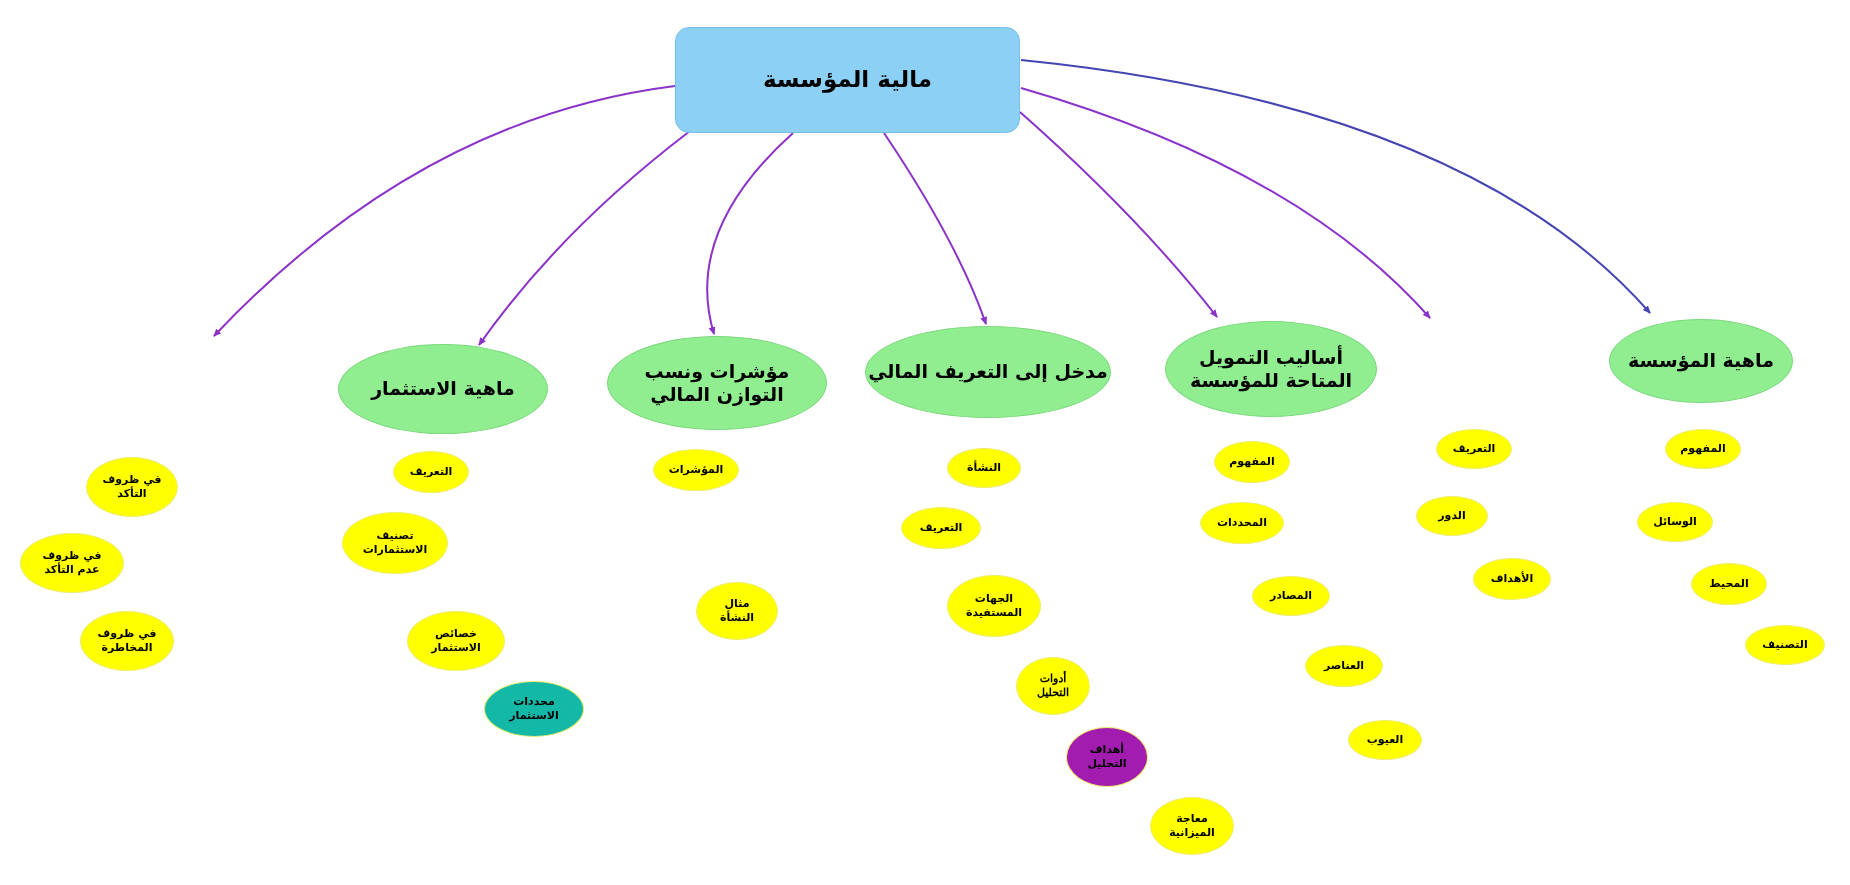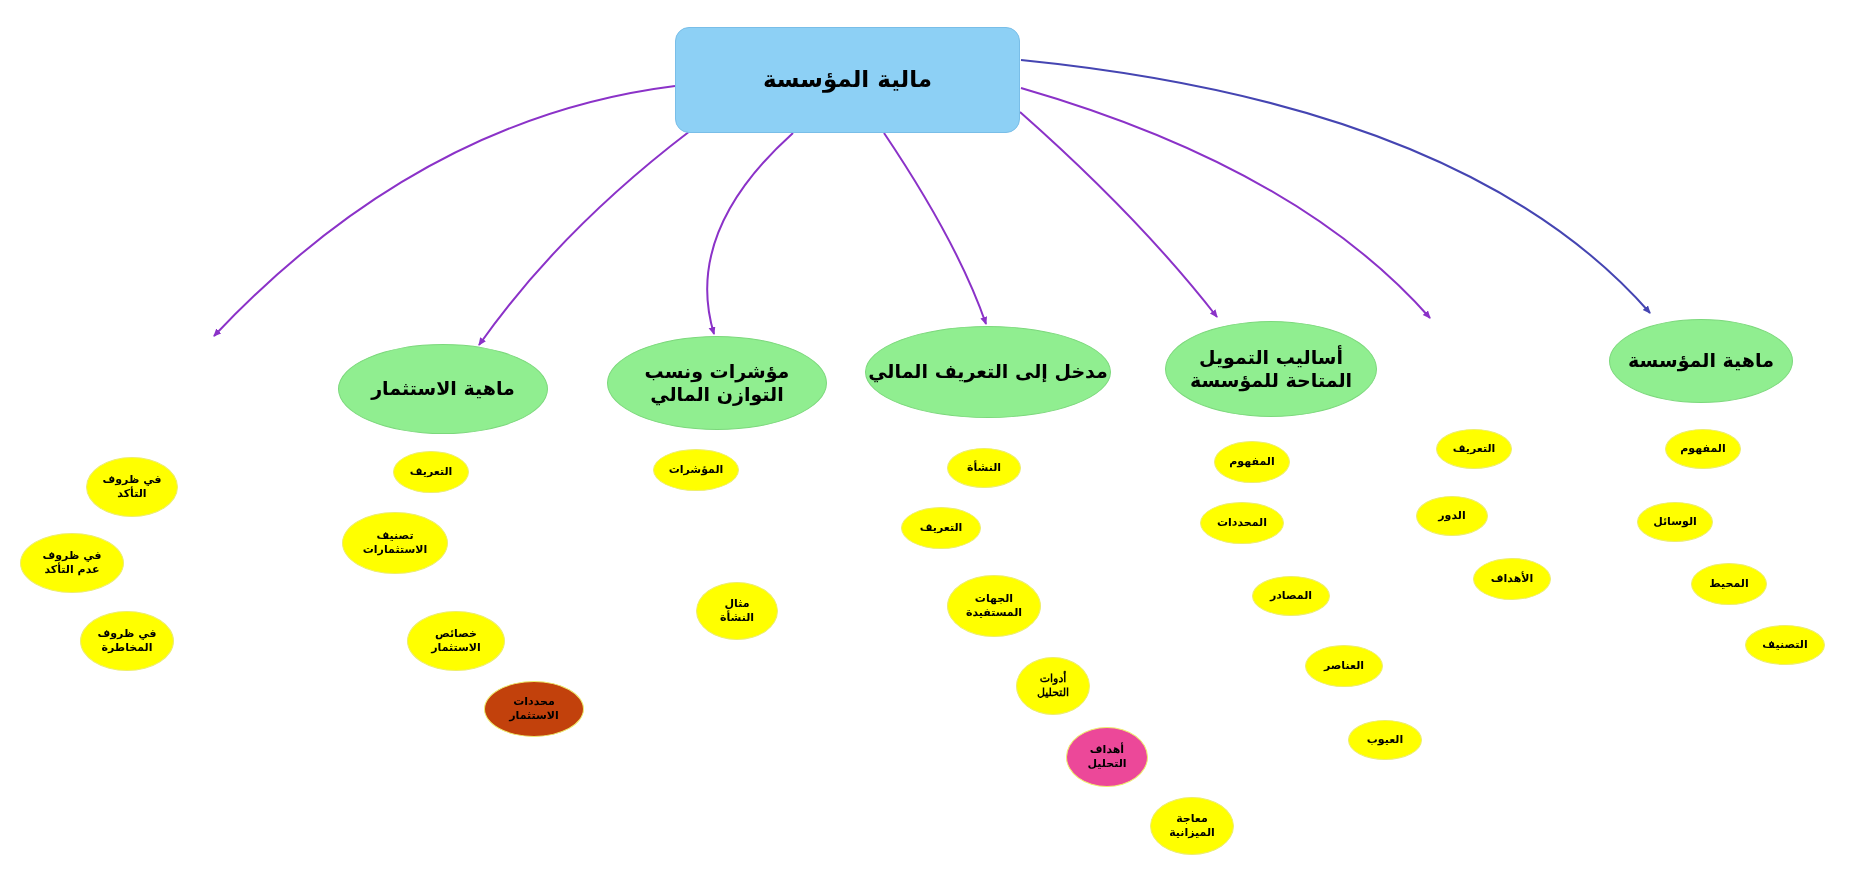--- a/index.html
+++ b/index.html
@@ -129,21 +129,21 @@
         <span>تصنيف</span>
         <span>الاستثمارات</span>
       </div>
     </div>
     <div class="node subtopic-node" style="left: 407px; top: 611px; width: 98px; height: 60px; background: rgb(255, 255, 0); border: 1px solid rgb(237, 237, 110);">
       <div class="label">
         <span>خصائص</span>
         <span>الاستثمار</span>
       </div>
     </div>
-    <div class="node subtopic-node" style="left: 484px; top: 681px; width: 100px; height: 56px; background: #c2410c; border: 1px solid rgb(237, 237, 110);">
+    <div class="node subtopic-node" style="left: 484px; top: 681px; width: 100px; height: 56px; background: #14b8a6; border: 1px solid rgb(237, 237, 110);">
       <div class="label">
         <span>محددات</span>
         <span>الاستثمار</span>
       </div>
     </div>
     <div class="node topic-node" style="left: 607px; top: 336px; width: 220px; height: 94px; background: rgb(144, 238, 144); border: 1px solid rgb(124, 216, 124);">
       <div class="label">
         <span>مؤشرات ونسب</span>
         <span>التوازن المالي</span>
       </div>
@@ -179,21 +179,21 @@
         <span>الجهات</span>
         <span>المستفيدة</span>
       </div>
     </div>
     <div class="node subtopic-node" style="left: 1016px; top: 657px; width: 74px; height: 58px; background: rgb(255, 255, 0); border: 1px solid rgb(237, 237, 110); font-family: Liberation Serif, serif;">
       <div class="label">
         <span>أدوات</span>
         <span>التحليل</span>
       </div>
     </div>
-    <div class="node subtopic-node" style="left: 1066px; top: 727px; width: 82px; height: 60px; background: #ec4899; border: 1px solid rgb(237, 237, 110);">
+    <div class="node subtopic-node" style="left: 1066px; top: 727px; width: 82px; height: 60px; background: #a21caf; border: 1px solid rgb(237, 237, 110);">
       <div class="label">
         <span>أهداف</span>
         <span>التحليل</span>
       </div>
     </div>
     <div class="node subtopic-node" style="left: 1150px; top: 797px; width: 84px; height: 58px; background: rgb(255, 255, 0); border: 1px solid rgb(237, 237, 110);">
       <div class="label">
         <span>معاجة</span>
         <span>الميزانية</span>
       </div>

